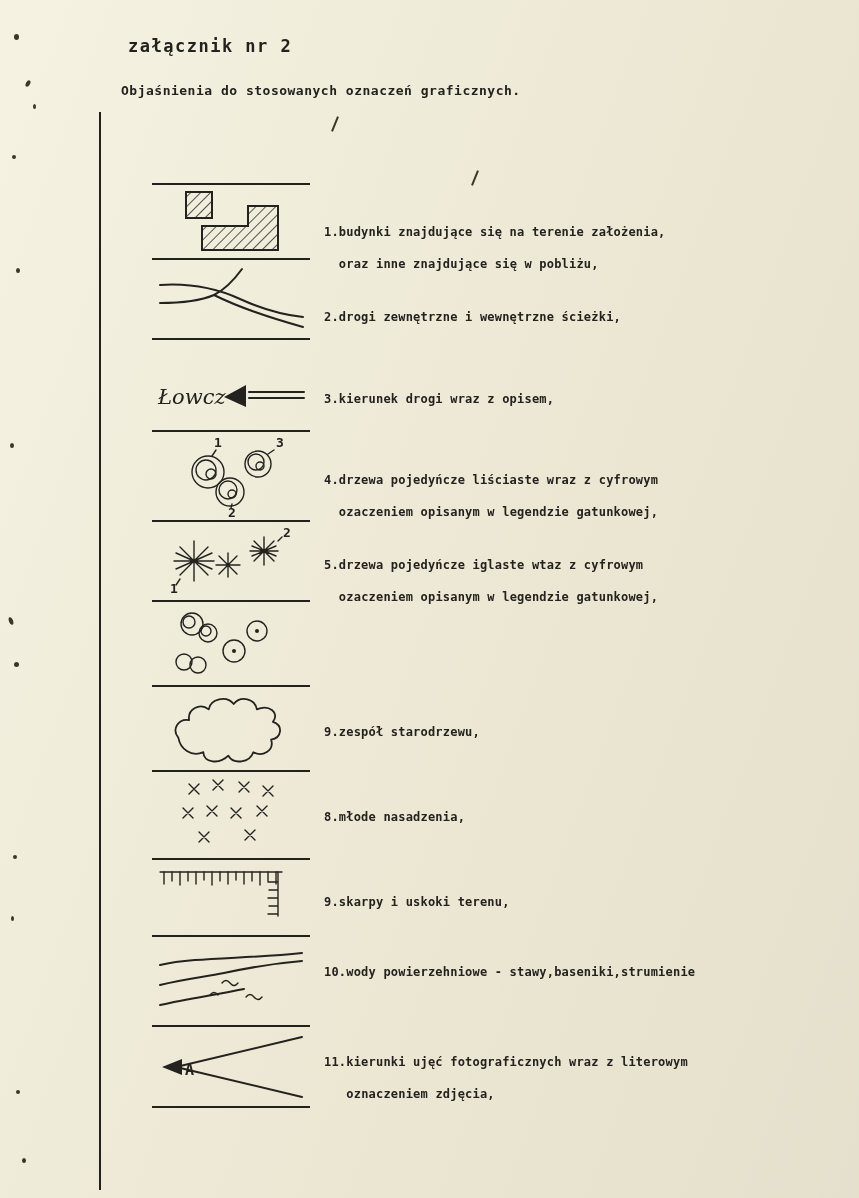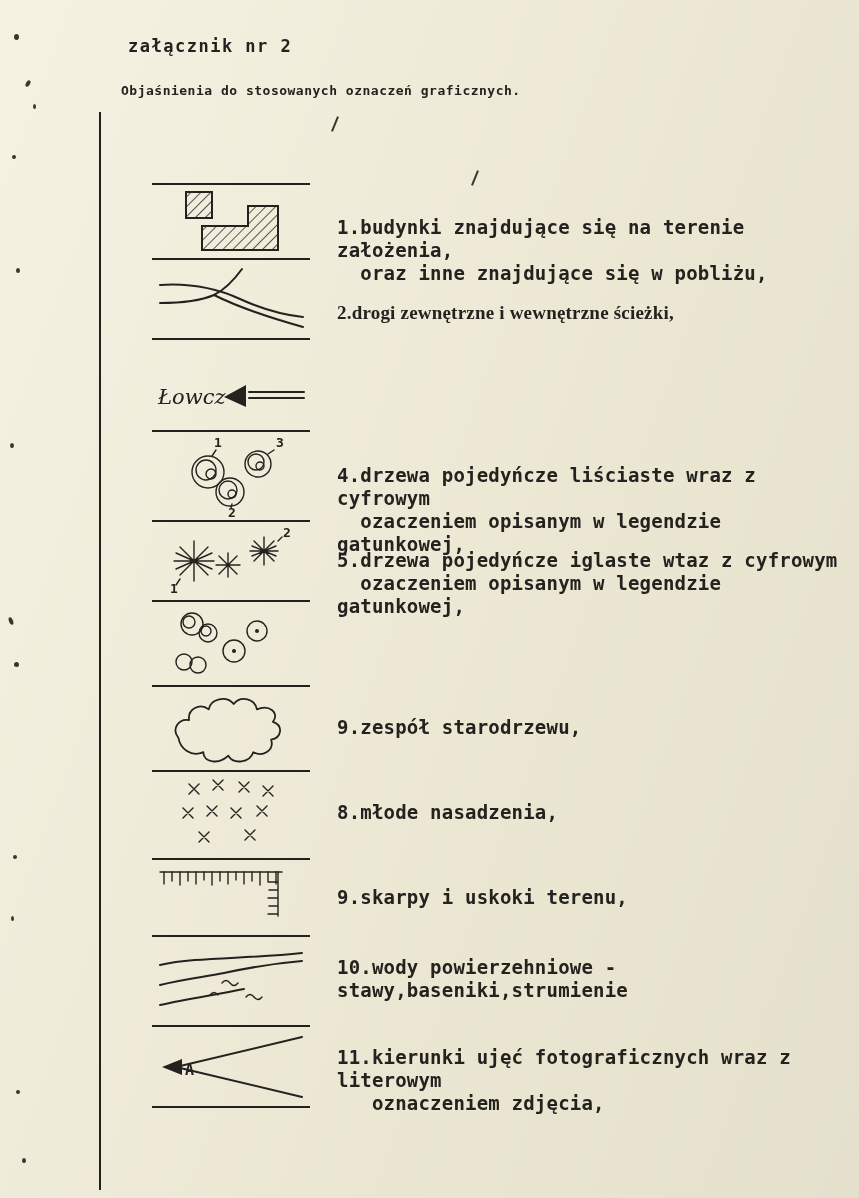--- a/index.html
+++ b/index.html
@@ -26,22 +26,22 @@
     width:2px; height:1078px; background:#23211e;
   }
   .symbol-cell {
     position:absolute; left:152px; width:158px;
     border-top:2px solid #23211e;
     display:flex; align-items:center; justify-content:center;
     box-sizing:border-box;
   }
   .symbol-cell.last { border-bottom:2px solid #23211e; }
   .item-text {
-    position:absolute; left:337px; width:515px;
-    font-size:19px; line-height:23px;
+    position:absolute; left:324px; width:515px;
+    font-size:12px; line-height:32px;
     white-space:pre-wrap;
     letter-spacing:0.2px; font-weight:600;
   }
   svg { display:block; }
   .stroke { stroke:#24221f; stroke-width:2; fill:none; stroke-linecap:round; stroke-linejoin:round; }
   .thin { stroke:#24221f; stroke-width:1.4; fill:none; stroke-linecap:round; }
   .fillink { fill:#24221f; stroke:none; }
   .numtext { font-family:"DejaVu Sans Mono", monospace; font-size:13px; fill:#24221f; font-weight:bold; }
   .handtext { font-family:"DejaVu Serif", serif; font-style:italic; font-size:21px; fill:#24221f; }
   .speck { position:absolute; background:#3a362e; border-radius:50%; }
@@ -185,21 +185,22 @@
   <div class="symbol-cell last" style="top:1025px;height:83px;">
     <svg width="150" height="72" viewBox="0 0 150 72">
       <path class="stroke" d="M20,36 L146,6 M20,36 L146,66"></path>
       <path class="fillink" d="M26,28 L26,44 L6,36 Z"></path>
       <text class="numtext" x="29" y="44" style="font-size:15px;">A</text>
     </svg>
   </div>
 
   <div class="item-text" style="top:216px;">1.budynki znajdujące się na terenie założenia,
   oraz inne znajdujące się w pobliżu,</div>
-  <div class="item-text" style="top:301px;font-family:Liberation Serif, serif;">2.drogi zewnętrzne i wewnętrzne ścieżki,</div>
+  <div class="item-text" style="top:301px;">2.drogi zewnętrzne i wewnętrzne ścieżki,</div>
+  <div class="item-text" style="top:383px;">3.kierunek drogi wraz z opisem,</div>
   <div class="item-text" style="top:464px;">4.drzewa pojedyńcze liściaste wraz z cyfrowym
   ozaczeniem opisanym w legendzie gatunkowej,</div>
   <div class="item-text" style="top:549px;">5.drzewa pojedyńcze iglaste wtaz z cyfrowym
   ozaczeniem opisanym w legendzie gatunkowej,</div>
   <div class="item-text" style="top:716px;">9.zespół starodrzewu,</div>
   <div class="item-text" style="top:801px;">8.młode nasadzenia,</div>
   <div class="item-text" style="top:886px;">9.skarpy i uskoki terenu,</div>
   <div class="item-text" style="top:956px;">10.wody powierzehniowe - stawy,baseniki,strumienie</div>
   <div class="item-text" style="top:1046px;">11.kierunki ujęć fotograficznych wraz z literowym
    oznaczeniem zdjęcia,</div>

